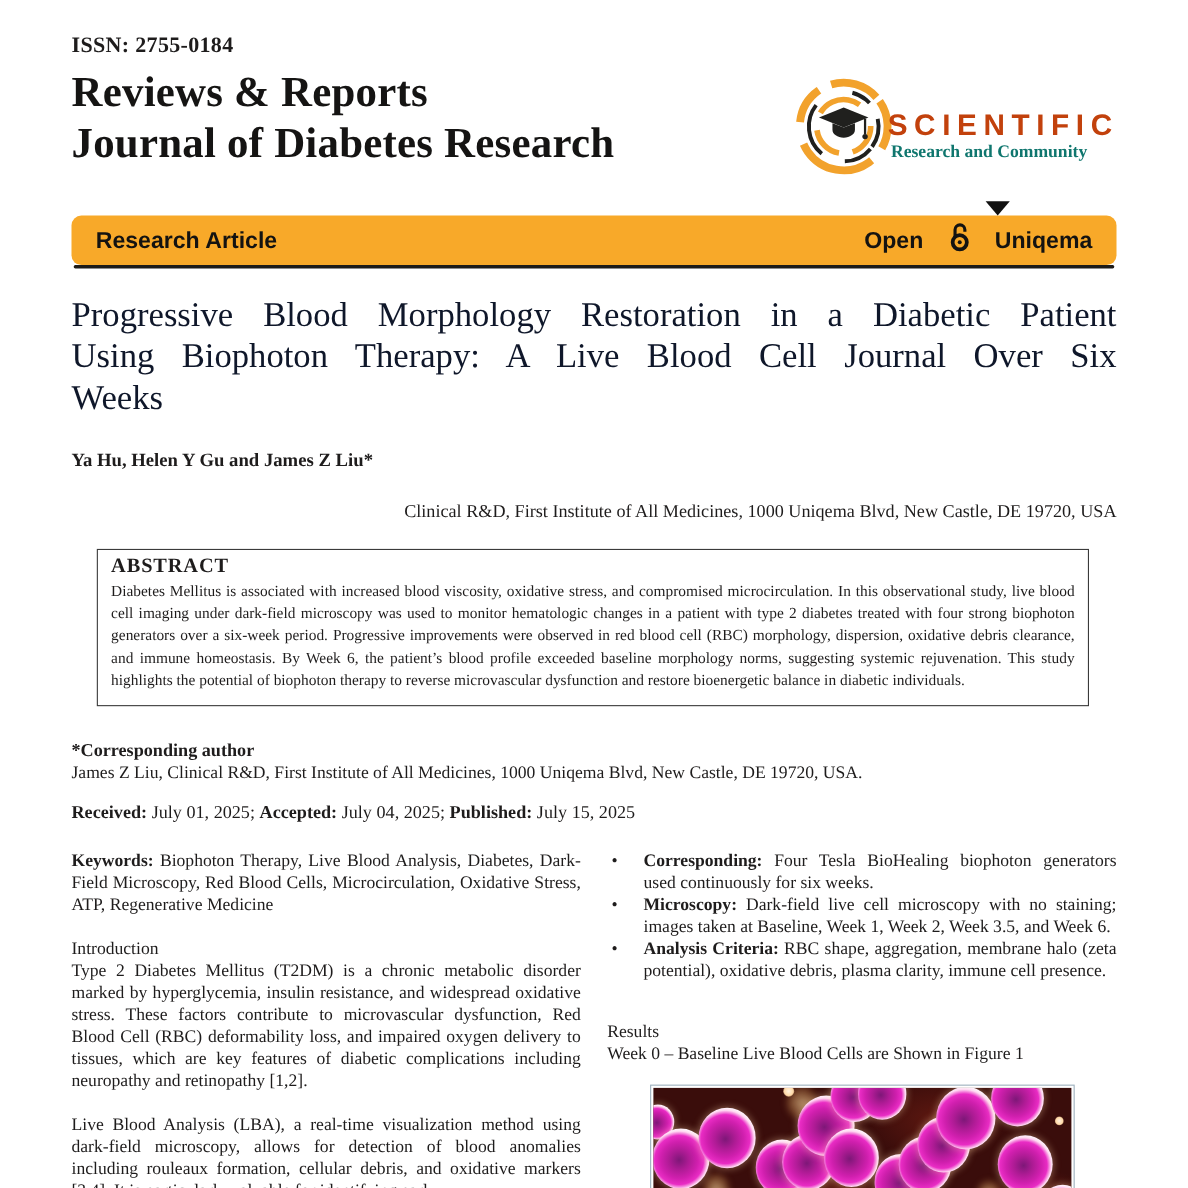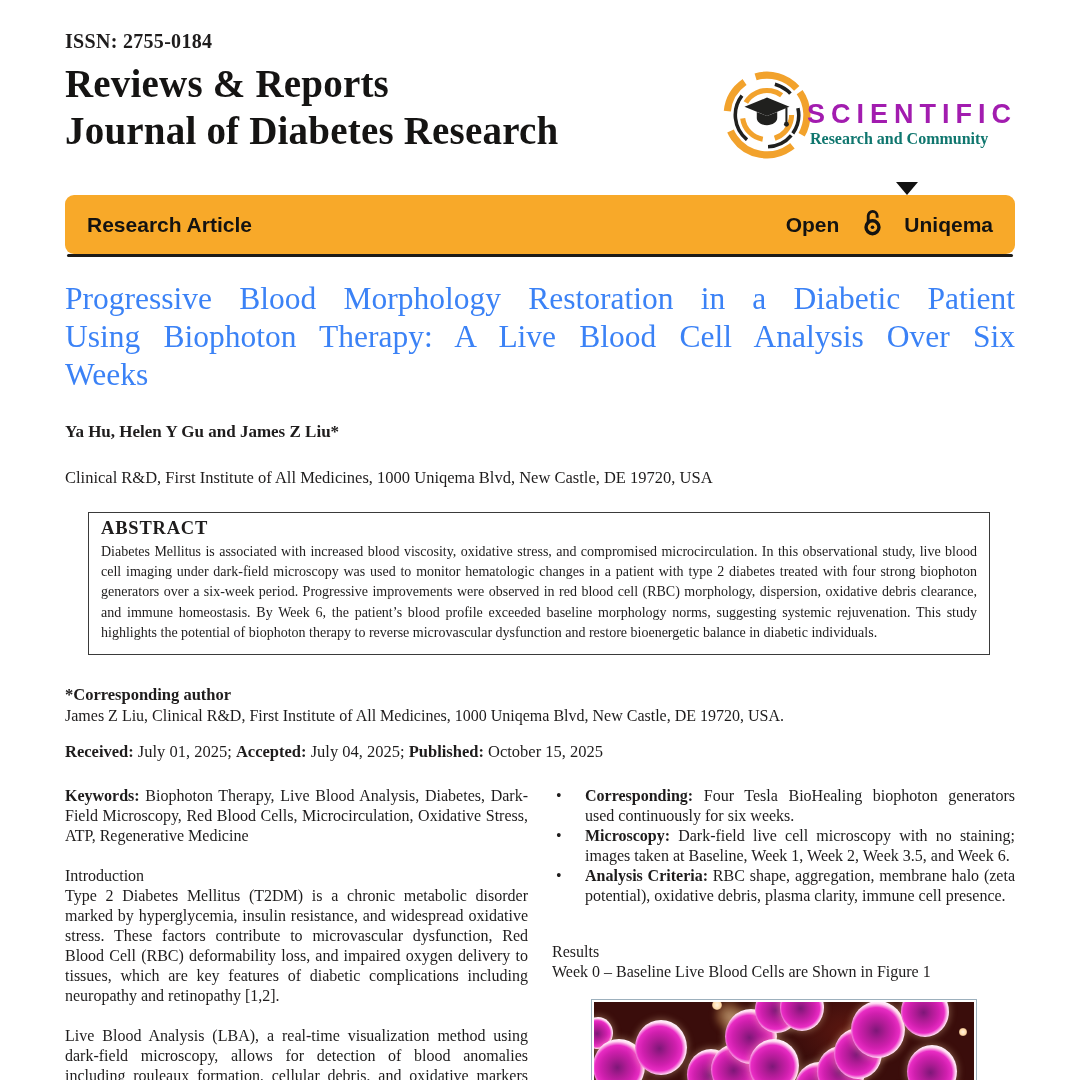--- a/index.html
+++ b/index.html
@@ -9,40 +9,40 @@
     font-family:"Liberation Serif", serif;
   }
   .page{padding:30px 65px 0 65px;}
 
   
   .issn{text-align:left;font-weight:bold;font-size:20px;letter-spacing:0.3px;margin-right:2px;}
   .header-row{display:flex;justify-content:space-between;align-items:flex-start;margin-top:8px;}
   .journal-title{font-size:39px;font-weight:bold;line-height:1.2;letter-spacing:0.2px;color:#151413;}
   .logo{display:flex;align-items:center;margin-top:8px;margin-right:-2px;}
   .logo-text{margin-left:-6px;margin-top:14px;}
-  .logo-name{font-family:"Liberation Sans",sans-serif;font-weight:bold;font-size:27px;letter-spacing:6px;color:#a21caf;line-height:1;}
+  .logo-name{font-family:"Liberation Sans",sans-serif;font-weight:bold;font-size:27px;letter-spacing:6px;color:#c2410c;line-height:1;}
   .logo-tagline{font-family:"Liberation Serif",serif;font-weight:bold;font-size:16px;color:#0f766e;margin-top:2px;padding-left:3px;}
 
   
   .banner{
-    position:relative;margin-top:30px;height:59px;background:#F8A929;
+    position:relative;margin-top:30px;height:45px;background:#F8A929;
     border-radius:9px;display:flex;align-items:center;justify-content:space-between;
     padding:0 22px;font-family:"Liberation Sans",sans-serif;font-weight:bold;font-size:21px;color:#141311;
   }
   .banner::after{content:"";position:absolute;left:2px;right:2px;bottom:-3px;height:3px;background:#1d1b18;border-radius:2px;}
   .oa-group{display:flex;align-items:center;gap:20px;}
   .oa-triangle{position:absolute;top:-13px;right:97px;width:0;height:0;
     border-left:11px solid transparent;border-right:11px solid transparent;border-top:13px solid #111;}
   .oa-lock{margin:0 2px 0 4px;}
 
   
-  .article-title{margin-top:26px;font-size:31.5px;line-height:38px;color:#3b82f6;}
+  .article-title{margin-top:26px;font-size:31.5px;line-height:38px;color:#0f172a;}
   .article-title .jline{text-align:justify;text-align-last:justify;}
   .authors{margin-top:28px;font-weight:bold;font-size:17px;}
-  .affiliation{margin-top:26px;font-size:16.5px;}
+  .affiliation{margin-top:26px;font-size:16.5px;text-align:right;}
 
   
   .abstract-box{margin:24px 25px 0 23px;border:1.5px solid #3a3a3a;padding:5px 12px 11px 12px;}
   .abstract-heading{font-weight:bold;font-size:18.5px;letter-spacing:0.8px;}
   .abstract-text{margin-top:3px;font-size:14px;line-height:20.2px;text-align:justify;}
 
   
   .corresponding{margin-top:30px;}
   .corr-heading{font-weight:bold;font-size:16.5px;}
   .corr-text{font-size:16px;margin-top:2px;}
@@ -122,39 +122,39 @@
           <circle cx="10" cy="19" r="6.8" fill="none" stroke="#141311" stroke-width="3.6"></circle>
           <circle cx="10" cy="19" r="1.9" fill="#141311"></circle>
         </svg>
       </span>
       <span>Uniqema</span>
     </span>
   </div>
 
   <div class="article-title">
     <div class="jline">Progressive Blood Morphology Restoration in a Diabetic Patient</div>
-    <div class="jline">Using Biophoton Therapy: A Live Blood Cell Analysis Over Six</div>
+    <div class="jline">Using Biophoton Therapy: A Live Blood Cell Journal Over Six</div>
     <div>Weeks</div>
   </div>
 
   <div class="authors">Ya Hu, Helen Y Gu and James Z Liu*</div>
   <div class="affiliation">Clinical R&amp;D, First Institute of All Medicines, 1000 Uniqema Blvd, New Castle, DE 19720, USA</div>
 
   <div class="abstract-box">
     <div class="abstract-heading">ABSTRACT</div>
     <div class="abstract-text">Diabetes Mellitus is associated with increased blood viscosity, oxidative stress, and compromised microcirculation. In this observational study, live blood cell imaging under dark-field microscopy was used to monitor hematologic changes in a patient with type 2 diabetes treated with four strong biophoton generators over a six-week period. Progressive improvements were observed in red blood cell (RBC) morphology, dispersion, oxidative debris clearance, and immune homeostasis. By Week 6, the patient’s blood profile exceeded baseline morphology norms, suggesting systemic rejuvenation. This study highlights the potential of biophoton therapy to reverse microvascular dysfunction and restore bioenergetic balance in diabetic individuals.</div>
   </div>
 
   <div class="corresponding">
     <div class="corr-heading">*Corresponding author</div>
     <div class="corr-text">James Z Liu, Clinical R&amp;D, First Institute of All Medicines, 1000 Uniqema Blvd, New Castle, DE 19720, USA.</div>
   </div>
 
   <div class="dates">
-    <b>Received:</b><span> July 01, 2025; </span><b>Accepted:</b><span> July 04, 2025; </span><b>Published:</b><span> October 15, 2025</span>
+    <b>Received:</b><span> July 01, 2025; </span><b>Accepted:</b><span> July 04, 2025; </span><b>Published:</b><span> July 15, 2025</span>
   </div>
 
   <div class="columns">
 
     <div class="col">
       <p class="para"><b>Keywords:</b><span> Biophoton Therapy, Live Blood Analysis, Diabetes, Dark-Field Microscopy, Red Blood Cells, Microcirculation, Oxidative Stress, ATP, Regenerative Medicine</span></p>
 
       <div class="sec-heading">Introduction</div>
       <p class="para">Type 2 Diabetes Mellitus (T2DM) is a chronic metabolic disorder marked by hyperglycemia, insulin resistance, and widespread oxidative stress. These factors contribute to microvascular dysfunction, Red Blood Cell (RBC) deformability loss, and impaired oxygen delivery to tissues, which are key features of diabetic complications including neuropathy and retinopathy [1,2].</p>
       <p class="para">Live Blood Analysis (LBA), a real-time visualization method using dark-field microscopy, allows for detection of blood anomalies including rouleaux formation, cellular debris, and oxidative markers [3,4]. It is particularly valuable for identifying early</p>

